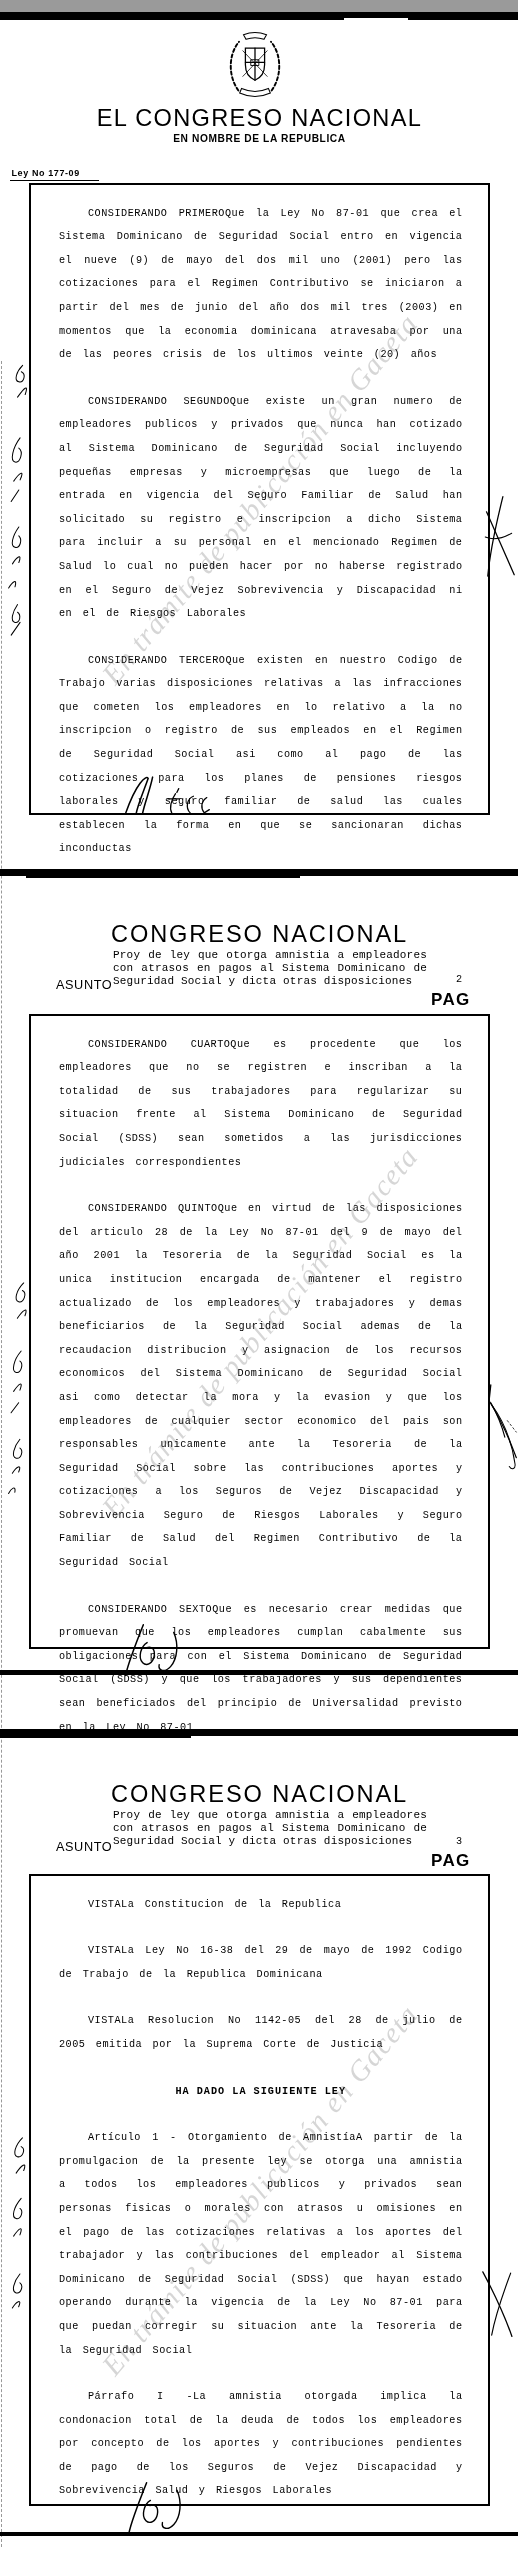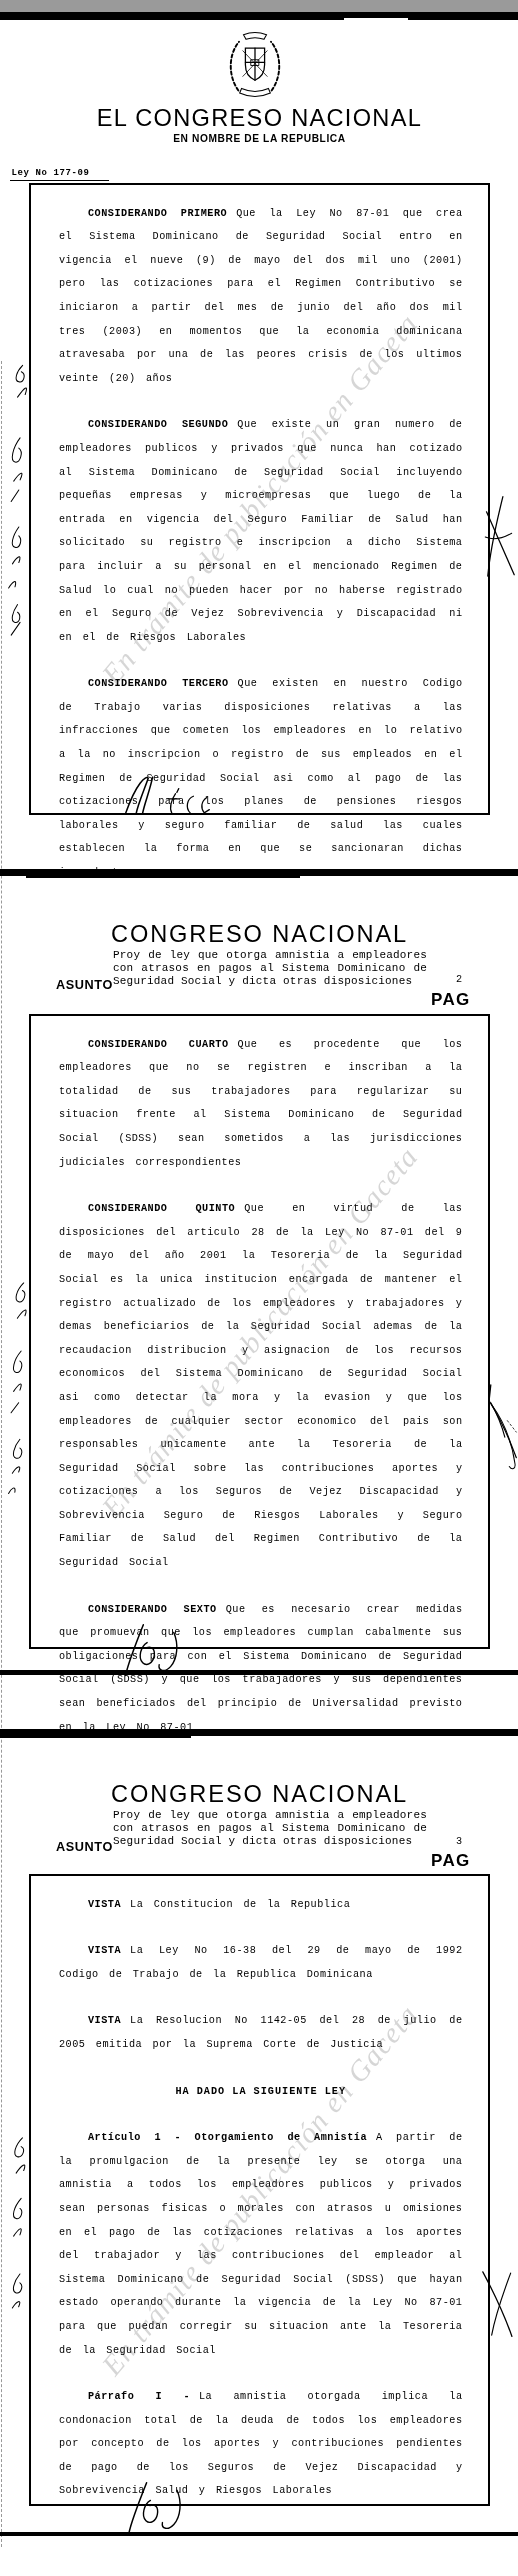--- a/index.html
+++ b/index.html
@@ -21,38 +21,38 @@
   #bar-bot{top:2520px;height:3.8px;}
   #dash-artifact{position:absolute;left:1.3px;top:349px;height:2186px;width:0;
     border-left:1.3px dashed rgba(0,0,0,0.40);}
   
   .big-title{position:absolute;left:0;width:100%;text-align:center;
     font-size:23.6px;font-weight:400;letter-spacing:1.3px;white-space:nowrap;}
   #title2,#title3{letter-spacing:1.9px;}
   .subtitle1{position:absolute;left:0;width:100%;text-align:center;
     font-size:10.2px;font-weight:bold;letter-spacing:0.6px;}
   .law-number{position:absolute;left:10.2px;top:156px;font-size:9px;font-weight:bold;
-    letter-spacing:0.6px;border-bottom:1.3px solid #000;padding:0 19px 1.9px 1.3px;font-family:Liberation Mono, monospace;}
+    letter-spacing:0.6px;border-bottom:1.3px solid #000;padding:0 19px 1.9px 1.3px;}
   .subject{position:absolute;left:113px;width:314px;
     font-family:"Liberation Mono",monospace;font-size:11px;line-height:13px;
     letter-spacing:0.2px;text-align:justify;}
-  .asunto{position:absolute;left:56px;font-size:12.7px;font-weight:bold;letter-spacing:0.6px;}
+  .asunto{position:absolute;left:56px;font-size:12.7px;font-weight:normal;letter-spacing:0.6px;}
   .pagnum{position:absolute;left:440px;width:38px;text-align:center;
     font-family:"Liberation Mono",monospace;font-size:10.2px;}
   .paglabel{position:absolute;left:431px;font-size:17px;font-weight:bold;letter-spacing:1.3px;}
   
   .box{position:absolute;left:29px;width:461px;border:2.5px solid #000;
     box-sizing:border-box;padding:16.6px 25.5px 0 28px;background:transparent;}
   #box1{top:171px;height:632px;}
   #box2{top:1002px;height:635px;}
   #box3{top:1862px;height:632px;}
   .para{font-family:"Liberation Mono",monospace;font-size:10.2px;line-height:23.6px;
     text-align:justify;text-indent:29px;margin:0 0 23px 0;
     word-spacing:3.8px;letter-spacing:0.5px;}
-  .para .lead{font-weight:bold;padding-right:9px;}
+  .para .lead{font-weight:normal;}
   .law-heading{font-family:Liberation Mono, monospace;font-weight:bold;font-size:10.2px;
     letter-spacing:1px;text-align:center;line-height:23.6px;margin:0 0 23px 0;}
   
   .watermark{position:absolute;left:50%;top:50%;
     transform:translate(-50%,-50%) rotate(-50deg);
     font-family:"Liberation Serif",serif;font-style:italic;font-size:29px;
     letter-spacing:1.3px;color:rgba(70,70,70,0.22);white-space:nowrap;pointer-events:none;}
   
   .ink{position:absolute;}
   .ink path{fill:none;stroke:#000;stroke-linecap:round;}

